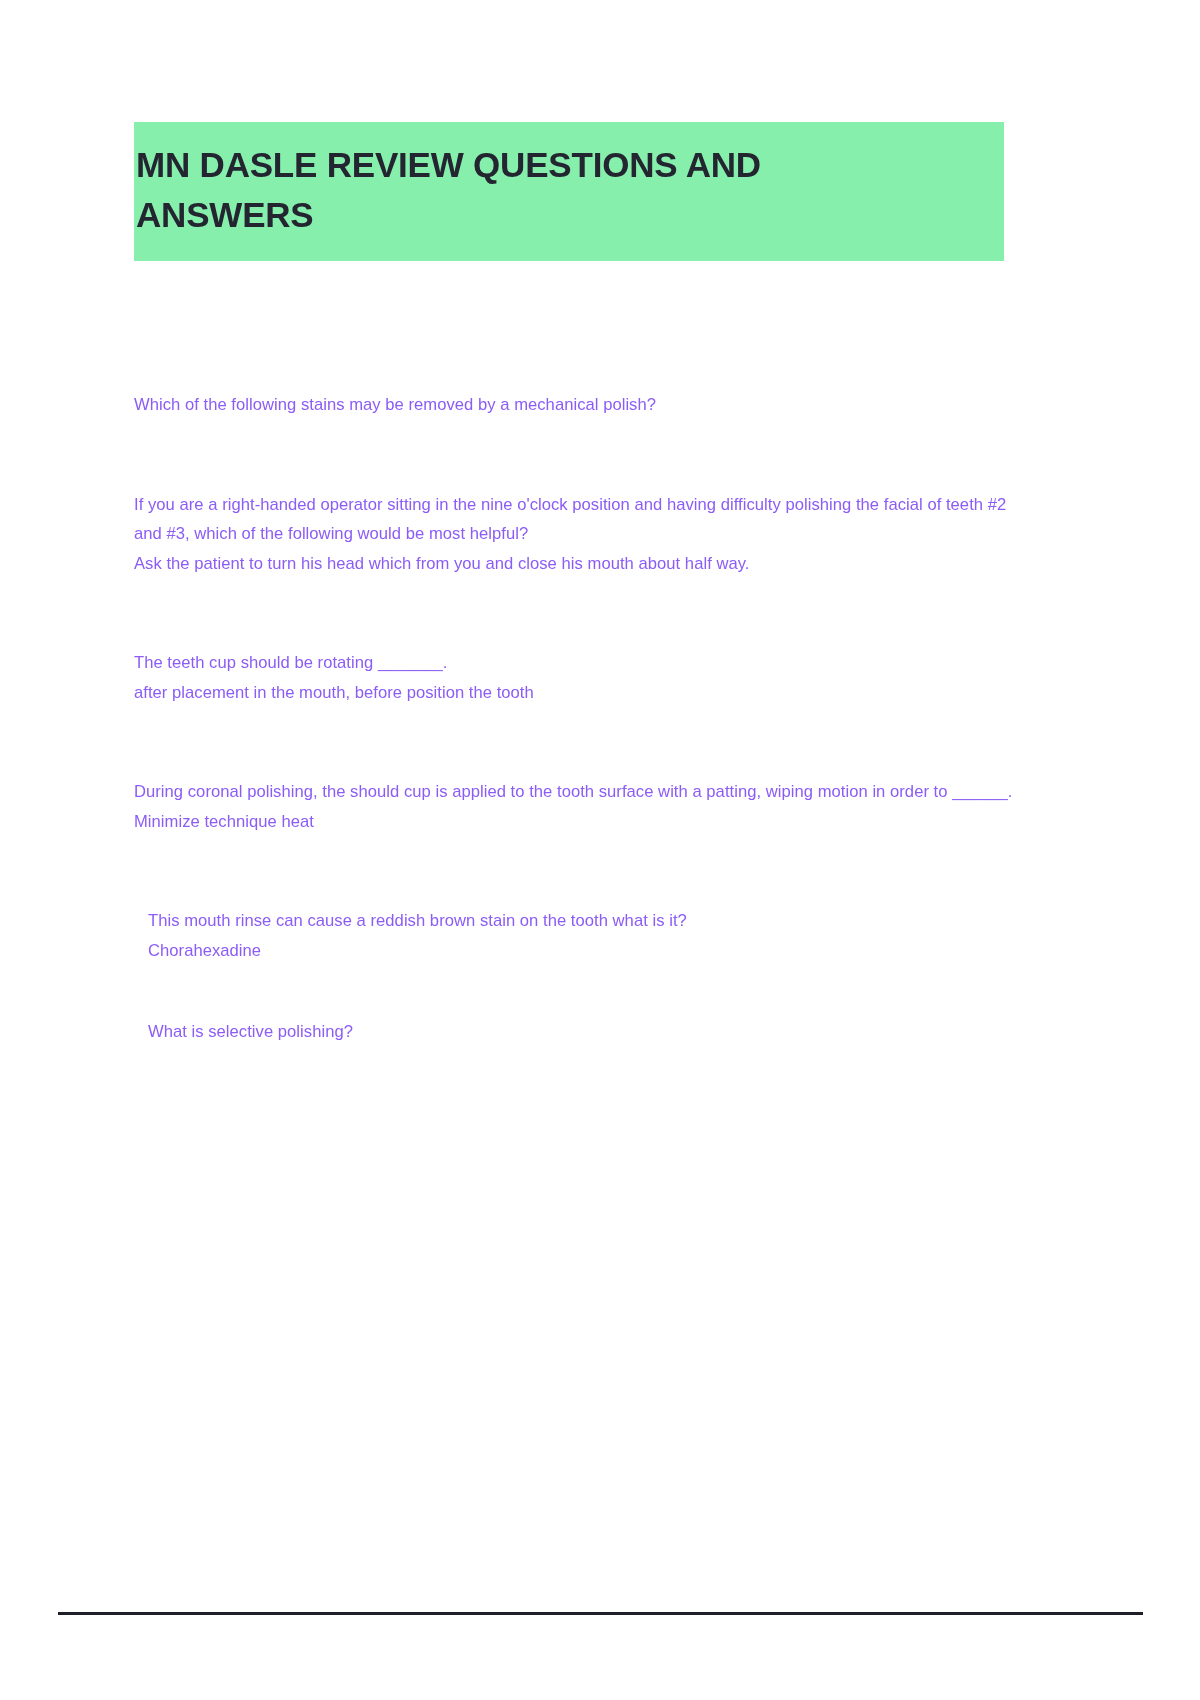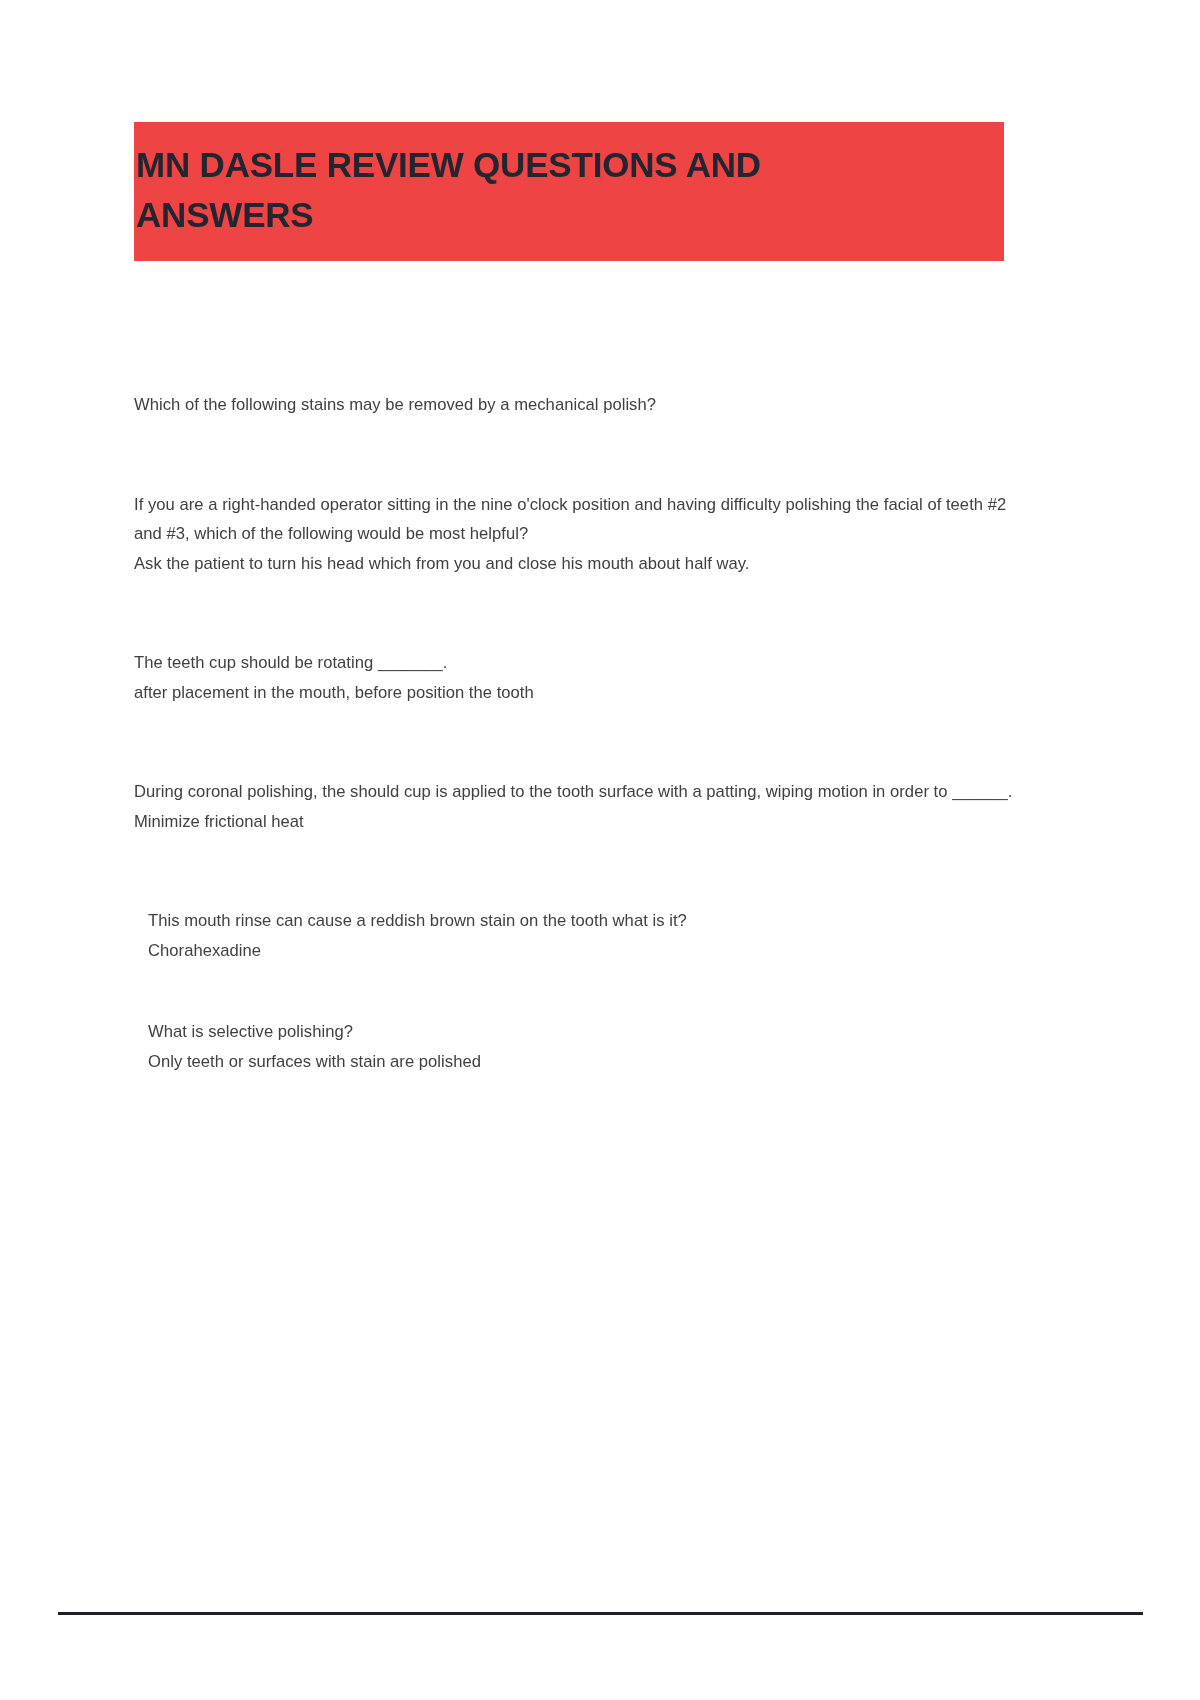--- a/index.html
+++ b/index.html
@@ -23,21 +23,21 @@
     width: 1200px;
     height: 1700px;
     background: #ffffff;
   }
 
   .title-block {
     position: absolute;
     left: 134px;
     top: 122px;
     width: 870px;
-    background: #ef4444;
+    background: #86efac;
     padding: 18px 0 22px 0;
     box-sizing: border-box;
   }
 
   .doc-title {
     font-size: 35px;
     line-height: 1.42;
     font-weight: bold;
     letter-spacing: -0.2px;
     color: #232630;
@@ -59,21 +59,21 @@
 
   .qa-block.tight {
     margin-bottom: 52px;
     margin-left: 14px;
   }
 
   .qa-question,
   .qa-answer {
     font-size: 16.6px;
     line-height: 1.78;
-    color: #404040;
+    color: #8b5cf6;
     margin: 0;
     letter-spacing: 0.04px;
   }
 
   .footer-rule {
     position: absolute;
     left: 58px;
     top: 1612px;
     width: 1085px;
     height: 3px;
@@ -100,31 +100,30 @@
       <p class="qa-answer">Ask the patient to turn his head which from you and close his mouth about half way.</p>
     </div>
 
     <div class="qa-block">
       <p class="qa-question">The teeth cup should be rotating _______.</p>
       <p class="qa-answer">after placement in the mouth, before position the tooth</p>
     </div>
 
     <div class="qa-block">
       <p class="qa-question">During coronal polishing, the should cup is applied to the tooth surface with a patting, wiping motion in order to ______.</p>
-      <p class="qa-answer">Minimize frictional heat</p>
+      <p class="qa-answer">Minimize technique heat</p>
     </div>
 
     <div class="qa-block tight">
       <p class="qa-question">This mouth rinse can cause a reddish brown stain on the tooth what is it?</p>
       <p class="qa-answer">Chorahexadine</p>
     </div>
 
 
     <div class="qa-block tight">
       <p class="qa-question">What is selective polishing?</p>
-      <p class="qa-answer">Only teeth or surfaces with stain are polished</p>
     </div>
 
   </div>
 
   <div class="footer-rule"></div>
 
 </div>
 
 </body></html>

